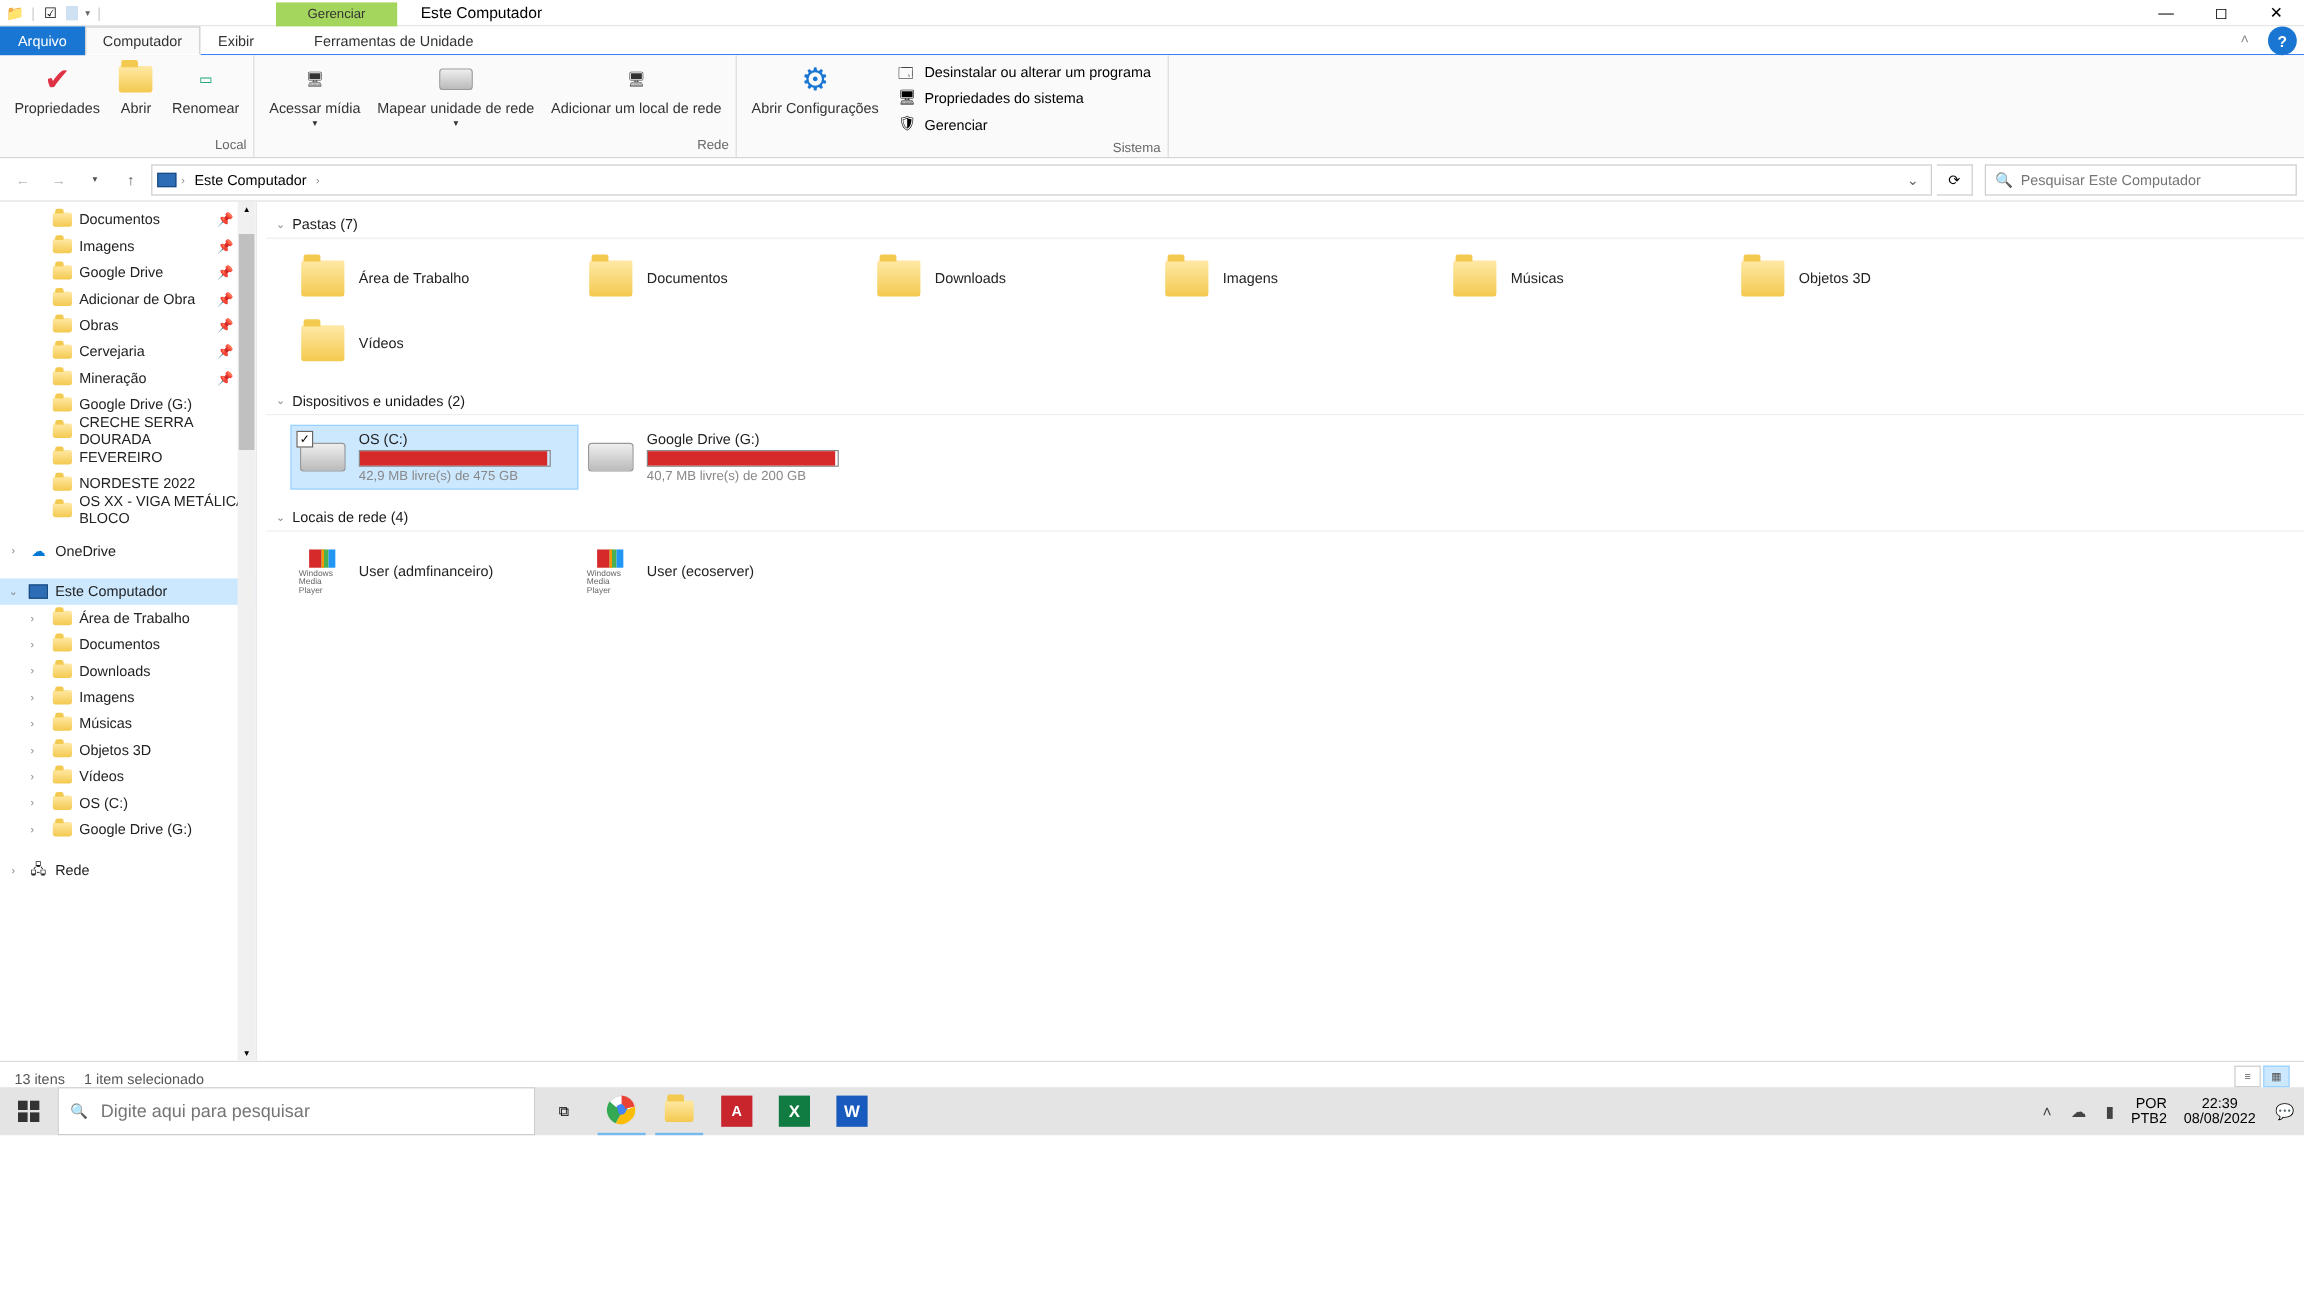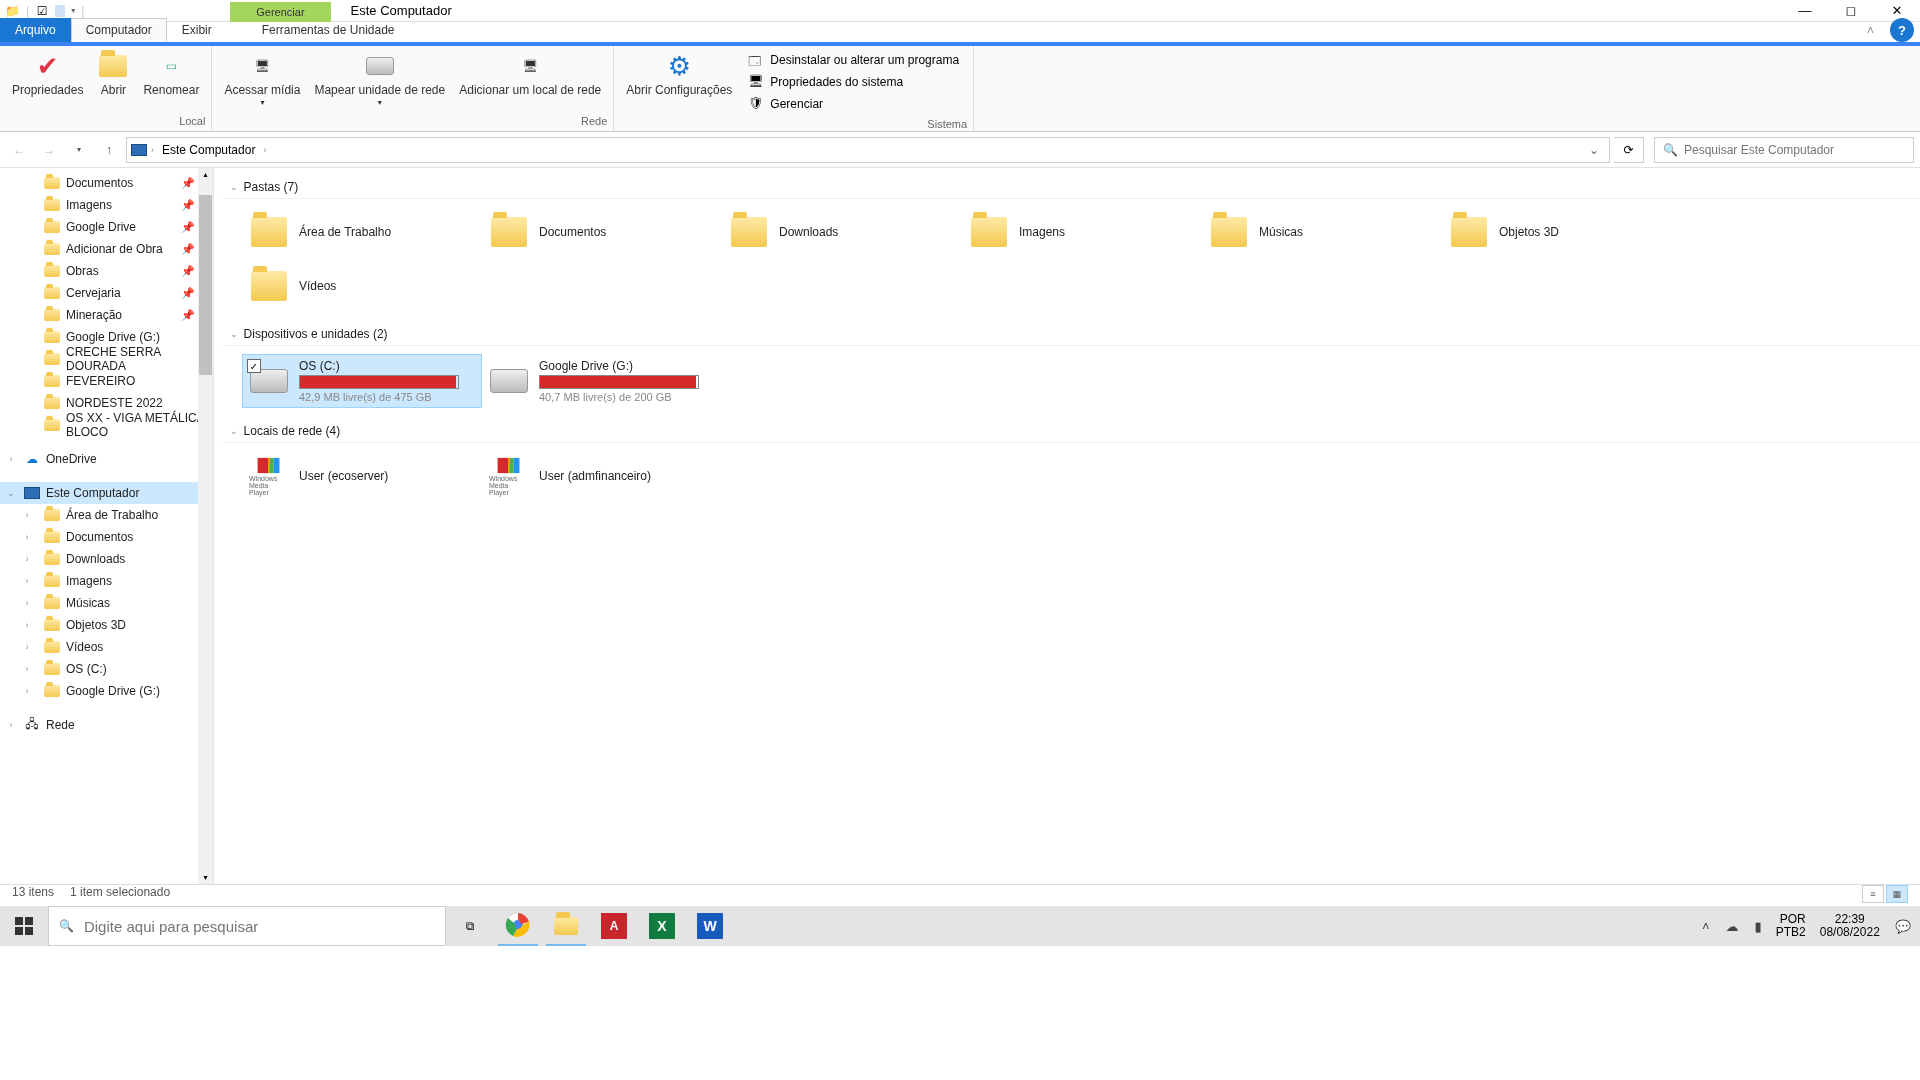--- a/index.html
+++ b/index.html
@@ -7,21 +7,21 @@
 .titlebar{height:22px;display:flex;align-items:center;background:#fff;border-bottom:1px solid #e0e0e0}
 .qat{display:flex;align-items:center;gap:6px;padding:0 6px}
 .qat-icon{width:14px;height:14px;display:flex;align-items:center;justify-content:center}
 .tab-strip{display:flex;align-items:flex-end;margin-left:140px}
 .context-tab{background:#a4d65d;padding:4px 26px;font-size:11px;color:#333}
 .window-title{padding:4px 20px;font-size:13px}
 .win-controls{margin-left:auto;display:flex}
 .win-btn{width:46px;height:22px;display:flex;align-items:center;justify-content:center;font-size:13px}
 .help{width:24px;height:24px;border-radius:50%;background:#1976d2;color:#fff;display:flex;align-items:center;justify-content:center;font-weight:bold;font-size:13px;margin:0 6px}
 
-.menubar{height:24px;display:flex;align-items:flex-end;background:#fff;border-bottom:4px solid #3b82f6}
+.menubar{height:24px;display:flex;align-items:flex-start;background:#fff;border-bottom:1px solid #3b82f6}
 .menu-tab{padding:4px 14px;font-size:12px;color:#333;display:flex;align-items:center;border:1px solid transparent}
 .menu-tab.file{background:#1976d2;color:#fff}
 .menu-tab.active{border:1px solid #ccc;border-bottom-color:#fff;background:#fafafa}
 .menu-tab.context{margin-left:20px}
 .ribbon-arrow{margin-left:auto;padding:4px 10px;color:#888}
 
 .ribbon{height:86px;display:flex;background:#fafafa;border-bottom:1px solid #ccc}
 .rgroup{display:flex;flex-direction:column;border-right:1px solid #ddd;padding:2px 6px}
 .rgroup-items{flex:1;display:flex;align-items:flex-start;gap:2px}
 .rgroup-label{text-align:right;font-size:11px;color:#666;padding:2px 0}
@@ -62,21 +62,21 @@
 .item.sel{background:#cce8ff;border-color:#99d1ff}
 .item .chk{position:absolute;left:4px;top:4px;width:14px;height:14px;border:1px solid #666;background:#fff;display:none}
 .item.sel .chk{display:flex;align-items:center;justify-content:center;font-size:10px}
 .iicon{width:40px;height:40px;display:flex;align-items:center;justify-content:center}
 .ilabel{flex:1}
 .ilabel .name{font-size:12px;color:#222}
 .ilabel .sub{font-size:11px;color:#888}
 .bar{width:160px;height:14px;border:1px solid #888;margin:2px 0}
 .bar .fill{height:100%;background:#d62a2a}
 
-.status{height:22px;border-top:1px solid #ddd;display:flex;align-items:flex-start;padding:0 12px;gap:16px;font-size:11px;color:#555}
+.status{height:22px;border-top:1px solid #ddd;display:flex;align-items:flex-end;padding:0 12px;gap:16px;font-size:11px;color:#555}
 .viewbtns{margin-left:auto;display:flex;gap:2px}
 .viewbtn{width:22px;height:18px;border:1px solid #ccc;display:flex;align-items:center;justify-content:center;font-size:9px}
 .viewbtn.active{background:#cce8ff;border-color:#99d1ff}
 
 .taskbar{height:40px;background:#e4e4e4;display:flex;align-items:center}
 .start{width:48px;height:40px;display:flex;align-items:center;justify-content:center}
 .searchbar{width:398px;height:40px;background:#fff;border:1px solid #ccc;display:flex;align-items:center;padding:0 10px;gap:10px}
 .searchbar input{border:none;outline:none;flex:1;font-size:15px;color:#666}
 .tbtn{width:48px;height:40px;display:flex;align-items:center;justify-content:center;position:relative}
 .tbtn.running::after{content:"";position:absolute;bottom:0;left:4px;right:4px;height:2px;background:#76b9ed}
@@ -490,35 +490,35 @@
           <span class="iicon" style="flex-direction:column;font-size:9px;color:#666">
             <svg width="28" height="20" viewBox="0 0 28 20">
               <rect x="2" y="2" width="11" height="16" fill="#d62a2a"></rect>
               <rect x="13" y="2" width="6" height="16" fill="#4caf50"></rect>
               <rect x="19" y="2" width="6" height="16" fill="#2196f3"></rect>
               <rect x="13" y="2" width="2" height="16" fill="#ff9800"></rect>
             </svg>
             <span style="font-size:7px;line-height:7px">Windows<br>Media Player</span>
           </span>
           <div class="ilabel">
-            <div class="name">User (ecoserver)</div>
+            <div class="name">User (admfinanceiro)</div>
           </div>
         </div>
         <div class="item">
           <span class="iicon" style="flex-direction:column;font-size:9px;color:#666">
             <svg width="28" height="20" viewBox="0 0 28 20">
               <rect x="2" y="2" width="11" height="16" fill="#d62a2a"></rect>
               <rect x="13" y="2" width="6" height="16" fill="#4caf50"></rect>
               <rect x="19" y="2" width="6" height="16" fill="#2196f3"></rect>
               <rect x="13" y="2" width="2" height="16" fill="#ff9800"></rect>
             </svg>
             <span style="font-size:7px;line-height:7px">Windows<br>Media Player</span>
           </span>
           <div class="ilabel">
-            <div class="name">User (admfinanceiro)</div>
+            <div class="name">User (ecoserver)</div>
           </div>
         </div>
       </div>
   </div>
 </div>
 
 <div class="status">
   <span>13 itens</span>
   <span>1 item selecionado</span>
   <div class="viewbtns">

